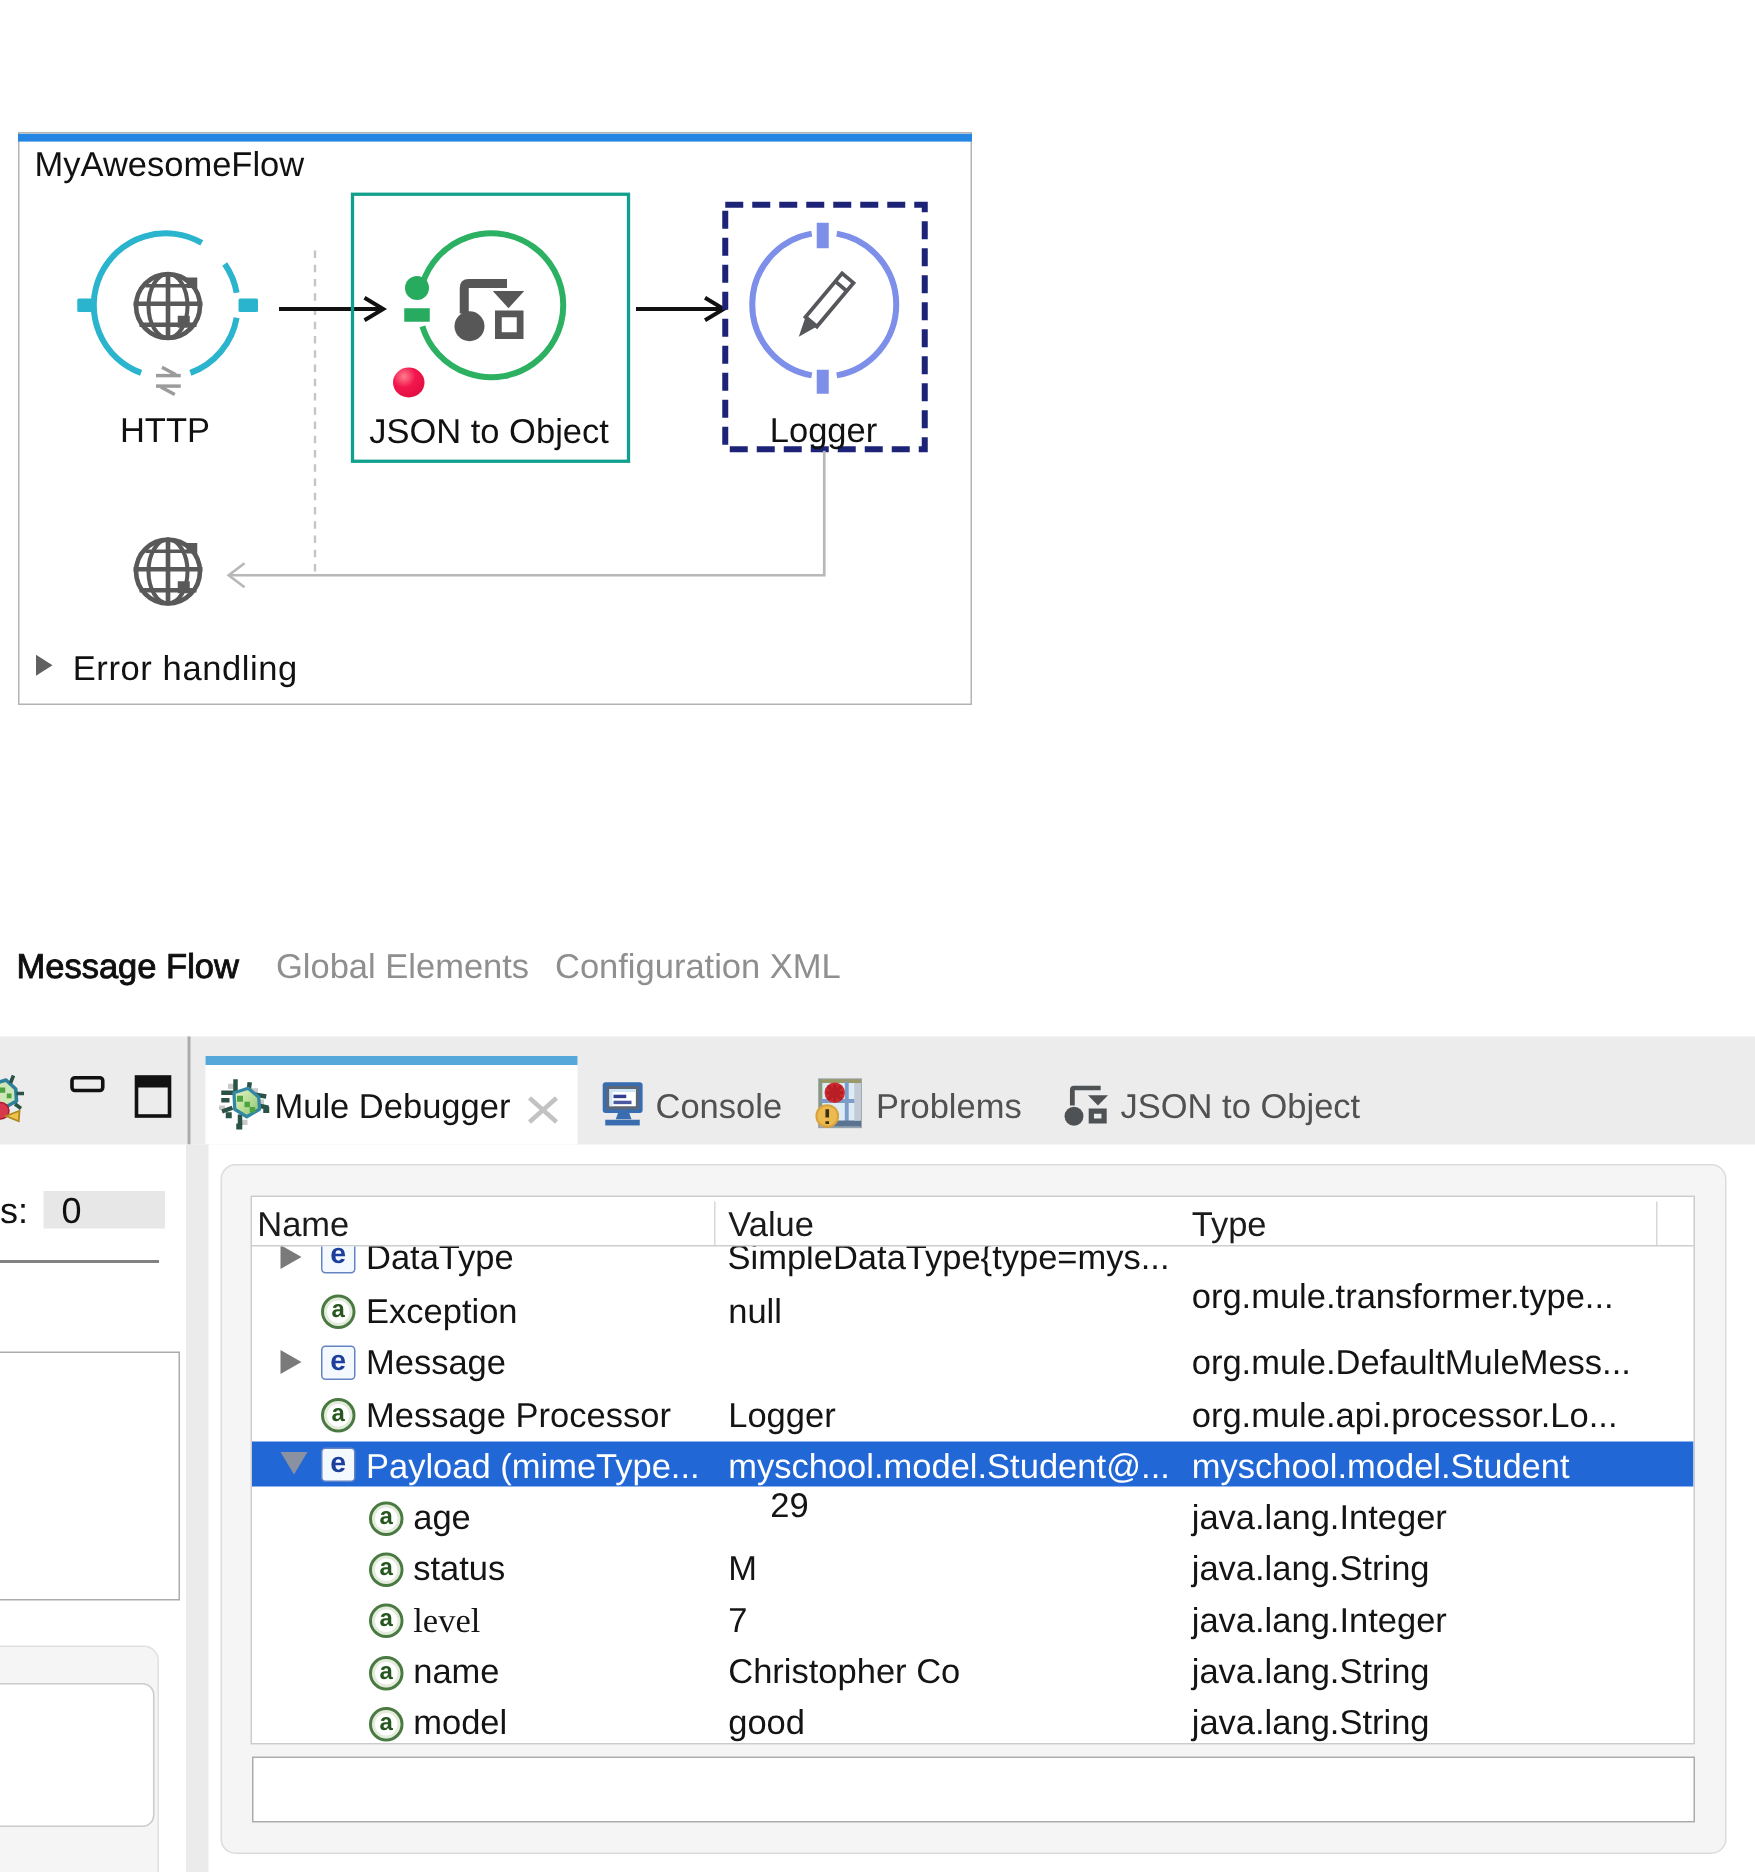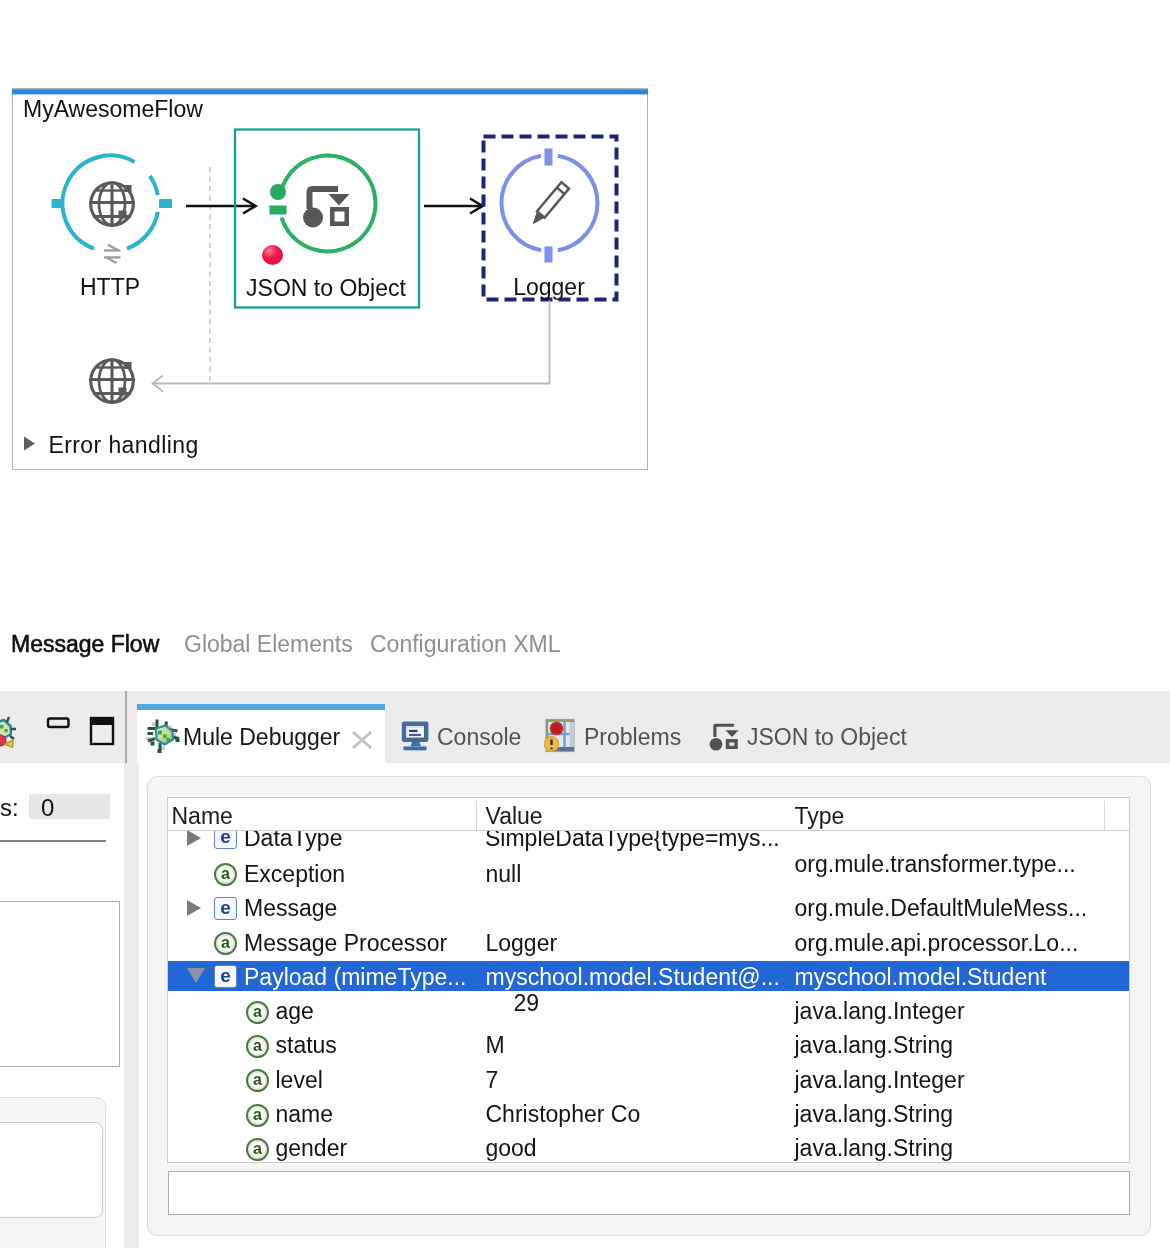--- a/index.html
+++ b/index.html
@@ -277,30 +277,30 @@
     <div class="txt" style="left:107.5px;top:169.1px;">age</div>
     <div class="txt" style="left:317.5px;top:161px;margin-left:28px;">29</div>
     <div class="txt" style="left:626.5px;top:169.1px;">java.lang.Integer</div>
 
     <div class="abs ico-a" style="left:78px;top:203.9px;">a</div>
     <div class="txt" style="left:107.5px;top:203.4px;">status</div>
     <div class="txt" style="left:317.5px;top:203.4px;">M</div>
     <div class="txt" style="left:626.5px;top:203.4px;">java.lang.String</div>
 
     <div class="abs ico-a" style="left:78px;top:238.2px;">a</div>
-    <div class="txt" style="left:107.5px;top:237.7px;">level</div>
+    <div class="txt" style="left:107.5px;top:237.7px;font-family:Liberation Serif, serif;">level</div>
     <div class="txt" style="left:317.5px;top:237.7px;">7</div>
     <div class="txt" style="left:626.5px;top:237.7px;">java.lang.Integer</div>
 
     <div class="abs ico-a" style="left:78px;top:272.5px;">a</div>
     <div class="txt" style="left:107.5px;top:272.0px;">name</div>
     <div class="txt" style="left:317.5px;top:272.0px;">Christopher Co</div>
     <div class="txt" style="left:626.5px;top:272.0px;">java.lang.String</div>
 
     <div class="abs ico-a" style="left:78px;top:306.8px;">a</div>
-    <div class="txt" style="left:107.5px;top:306.3px;">gender</div>
+    <div class="txt" style="left:107.5px;top:306.3px;">model</div>
     <div class="txt" style="left:317.5px;top:306.3px;">good</div>
     <div class="txt" style="left:626.5px;top:306.3px;">java.lang.String</div>
   </div>
 
   <div class="abs" style="left:168px;top:1170.5px;width:962px;height:44.5px;background:#fff;border:1.5px solid #ababab;box-sizing:border-box;"></div>
 
 </div>
 
 </body></html>

